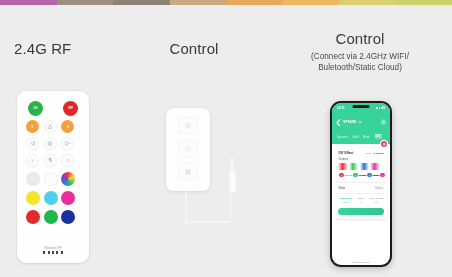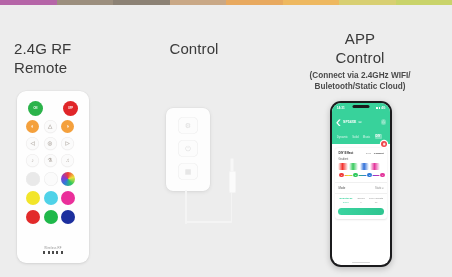--- a/index.html
+++ b/index.html
@@ -15,21 +15,21 @@
 
   #stage { position:absolute; left:0; top:5px; width:408px; height:272px; background:#ededed; }
 
   .col { position:absolute; top:0; }
   .col-title {
     text-align:center; color:#3a3a3a; font-size:15px; line-height:19px;
     font-weight:400; letter-spacing:.1px;
   }
   .col-sub {
     text-align:center; color:#4a4a4a; font-size:8.2px; line-height:10.5px;
-    font-weight:700; margin-top:4px;
+    font-weight:400; margin-top:4px;
   }
 
   
   #col-remote { left:0; width:120px; }
   #remote-title { padding-top:34px; text-align:left; padding-left:14px; }
   #remote-body {
     position:absolute; left:17px; top:86px; width:72px; height:172px;
     background:#fefefe; border-radius:9px;
     box-shadow:0 1px 3px rgba(0,0,0,.10), 0 0 0 .5px rgba(0,0,0,.03);
   }
@@ -170,21 +170,20 @@
     <div style="background: rgb(238, 184, 96); flex: 1 1 0%;"></div>
     <div style="background: rgb(216, 207, 114); flex: 1 1 0%;"></div>
     <div style="background: rgb(201, 211, 106); flex: 1 1 0%;"></div>
   </div>
 
 <div id="stage">
 
   <div class="col" id="col-remote">
     <div class="col-title" id="remote-title">
       <div>2.4G RF</div>
-      <div>Remote</div>
     </div>
 
     <div id="remote-body">
       <div id="remote-buttons">
           <div class="rbtn big" style="background: rgb(43, 179, 74); left: 11px; top: 10px;">
             <span>ON</span>
           </div>
           <div class="rbtn big" style="background: rgb(224, 38, 41); left: 46px; top: 10px;">
             <span>OFF</span>
           </div>
@@ -250,21 +249,20 @@
       </div>
     <div id="cable"></div>
     <div id="cable2"></div>
     <div id="plug-tip"></div>
     <div id="plug-body"></div>
     <div id="plug-cord"></div>
   </div>
 
   <div class="col" id="col-app">
     <div class="col-title" id="app-title">
-      <div>APP</div>
       <div>Control</div>
     </div>
     <div class="col-sub">
       <div>(Connect via 2.4GHz WIFI/</div>
       <div>Buletooth/Static Cloud)</div>
     </div>
 
     <div id="phone">
       <div id="screen">
         <div id="notch"></div>

